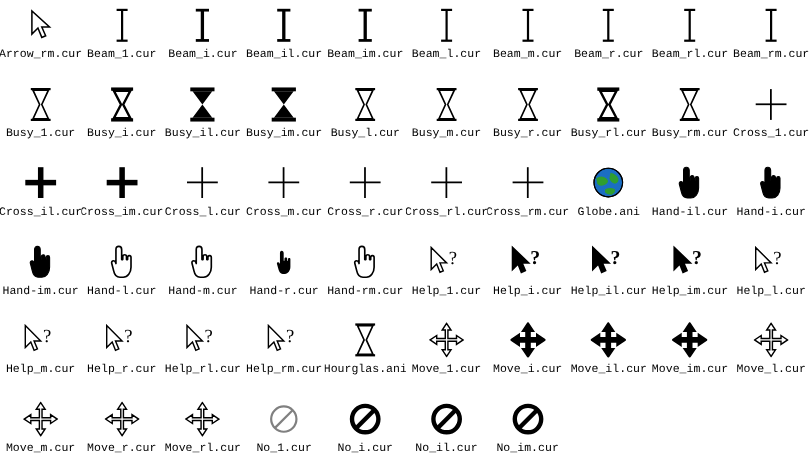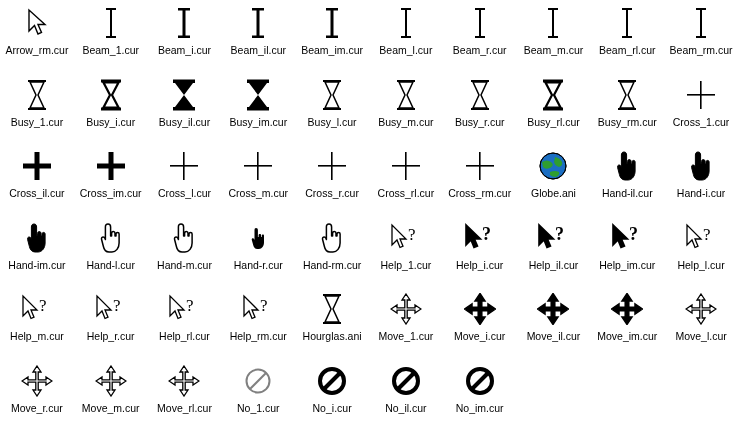--- a/index.html
+++ b/index.html
@@ -37,21 +37,21 @@
     padding-top: 2px;
     box-sizing: border-box;
   }
   .glyph svg { display: block; }
   .label {
     font-size: 10.5px;
     color: #000000;
     line-height: 12px;
     white-space: nowrap;
     text-align: center;
-    font-family: Liberation Sans, sans-serif;
+    font-family: Liberation Mono, monospace;
   }
   
   .cell:nth-child(10n) .label { overflow: hidden; }
 </style>
 </head>
 <body>
 
 <div id="grid">
     <div class="cell">
       <div class="glyph">
@@ -112,31 +112,31 @@
       <div class="label">Beam_l.cur</div>
     </div>
     <div class="cell">
       <div class="glyph">
         <svg width="16" height="34" viewBox="0 0 16 34">
         <rect x="7" y="3" width="2" height="28" fill="#000000"></rect>
         <rect x="3" y="2" width="10" height="2" fill="#000000"></rect>
         <rect x="3" y="30" width="10" height="2" fill="#000000"></rect>
       </svg>
       </div>
-      <div class="label">Beam_r.cur</div>
+      <div class="label">Beam_m.cur</div>
     </div>
     <div class="cell">
       <div class="glyph">
         <svg width="16" height="34" viewBox="0 0 16 34">
         <rect x="7" y="3" width="2" height="28" fill="#000000"></rect>
         <rect x="3" y="2" width="10" height="2" fill="#000000"></rect>
         <rect x="3" y="30" width="10" height="2" fill="#000000"></rect>
       </svg>
       </div>
-      <div class="label">Beam_m.cur</div>
+      <div class="label">Beam_r.cur</div>
     </div>
     <div class="cell">
       <div class="glyph">
         <svg width="16" height="34" viewBox="0 0 16 34">
         <rect x="7" y="3" width="2" height="28" fill="#000000"></rect>
         <rect x="3" y="2" width="10" height="2" fill="#000000"></rect>
         <rect x="3" y="30" width="10" height="2" fill="#000000"></rect>
       </svg>
       </div>
       <div class="label">Beam_rl.cur</div>
@@ -564,33 +564,33 @@
     <div class="cell">
       <div class="glyph">
         <svg width="32" height="32" viewBox="0 0 32 32">
         <g fill="#ffffff" stroke="#000000" stroke-width="1.3" stroke-linejoin="miter">
           <path d="M16 1 L20 7 L17.2 7 L17.2 14.8 L25 14.8 L25 12 L31 16 L25 20 L25 17.2
                    L17.2 17.2 L17.2 25 L20 25 L16 31 L12 25 L14.8 25 L14.8 17.2 L7 17.2
                    L7 20 L1 16 L7 12 L7 14.8 L14.8 14.8 L14.8 7 L12 7 Z"></path>
         </g>
       </svg>
       </div>
-      <div class="label">Move_r.cur</div>
+      <div class="label">Move_m.cur</div>
     </div>
     <div class="cell">
       <div class="glyph">
         <svg width="32" height="32" viewBox="0 0 32 32">
         <g fill="#ffffff" stroke="#000000" stroke-width="1.3" stroke-linejoin="miter">
           <path d="M16 1 L20 7 L17.2 7 L17.2 14.8 L25 14.8 L25 12 L31 16 L25 20 L25 17.2
                    L17.2 17.2 L17.2 25 L20 25 L16 31 L12 25 L14.8 25 L14.8 17.2 L7 17.2
                    L7 20 L1 16 L7 12 L7 14.8 L14.8 14.8 L14.8 7 L12 7 Z"></path>
         </g>
       </svg>
       </div>
-      <div class="label">Move_m.cur</div>
+      <div class="label">Move_r.cur</div>
     </div>
     <div class="cell">
       <div class="glyph">
         <svg width="32" height="32" viewBox="0 0 32 32">
         <g fill="#ffffff" stroke="#000000" stroke-width="1.3" stroke-linejoin="miter">
           <path d="M16 1 L20 7 L17.2 7 L17.2 14.8 L25 14.8 L25 12 L31 16 L25 20 L25 17.2
                    L17.2 17.2 L17.2 25 L20 25 L16 31 L12 25 L14.8 25 L14.8 17.2 L7 17.2
                    L7 20 L1 16 L7 12 L7 14.8 L14.8 14.8 L14.8 7 L12 7 Z"></path>
         </g>
       </svg>

